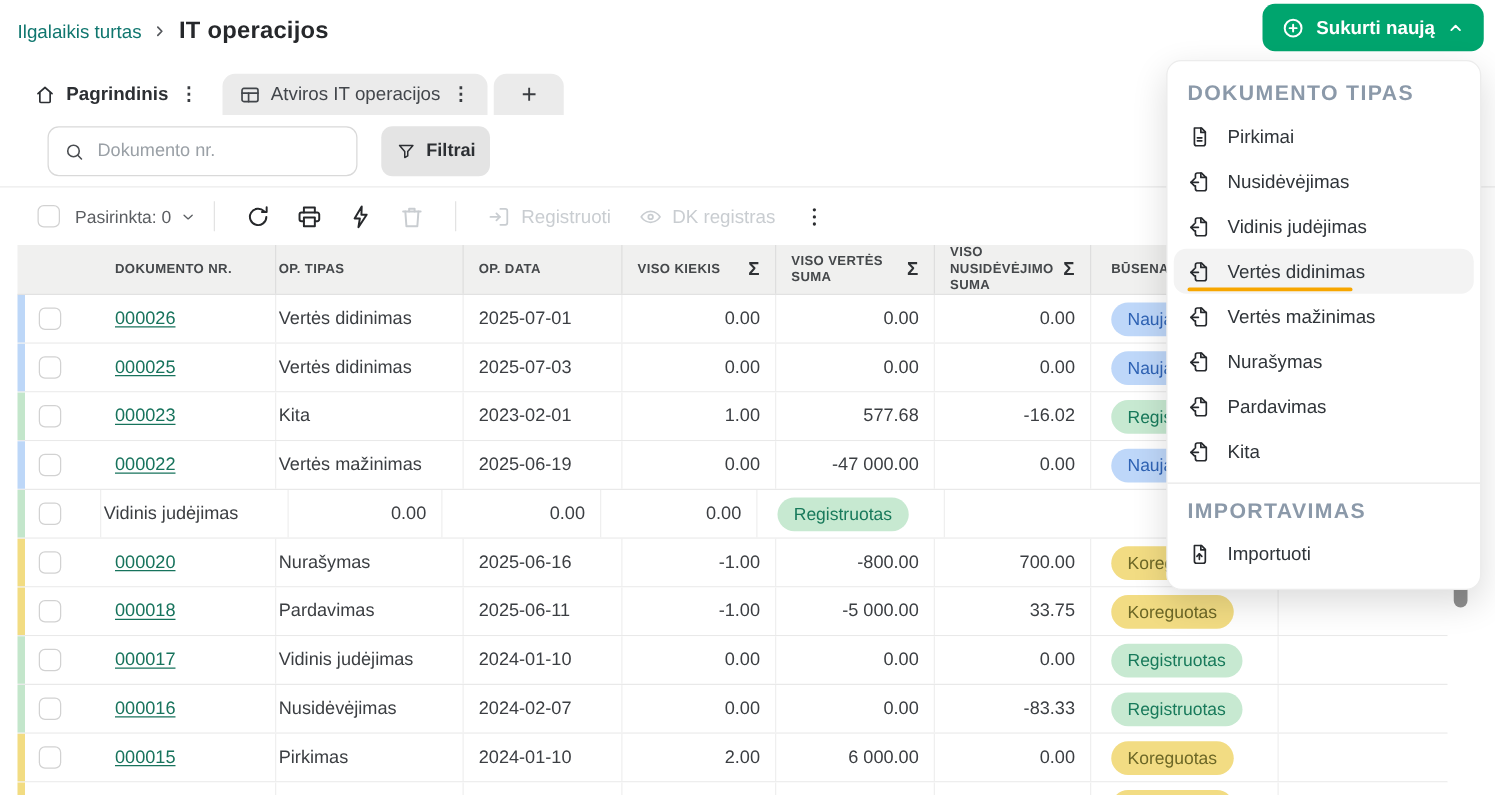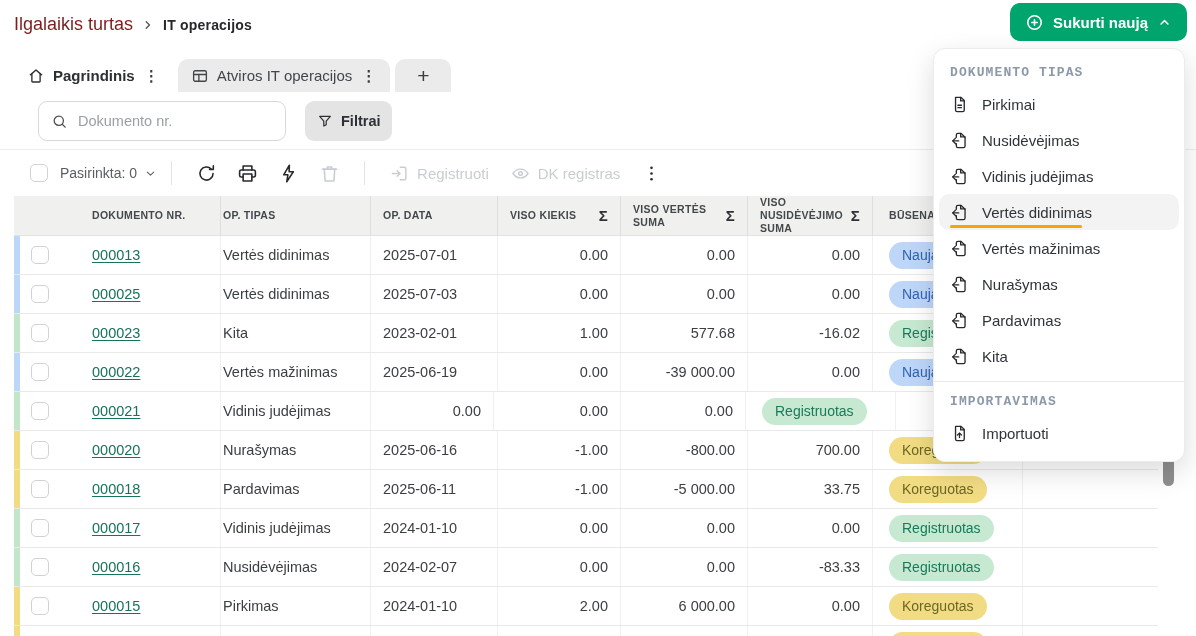--- a/index.html
+++ b/index.html
@@ -7,23 +7,23 @@
   body {
     font-family:"Liberation Sans", sans-serif;
     background:#ffffff; color:#3a3d40;
     position:relative; overflow:hidden;
   }
   svg { display:block; fill:none; stroke:currentColor; stroke-width:1.8; stroke-linecap:round; stroke-linejoin:round; }
 
   
   .topbar { position:absolute; top:0; left:0; right:0; height:52px; }
   .breadcrumb { position:absolute; left:14px; top:14px; display:flex; align-items:center; gap:8px; }
-  .crumb { font-size:18px; color:#7f1d1d; text-decoration:none; cursor:pointer; }
+  .crumb { font-size:15px; color:#0f766e; text-decoration:none; cursor:pointer; }
   .crumb-chev { width:14px; height:14px; color:#55585c; }
-  .page-title { font-size:14px; font-weight:bold; color:#26282b; letter-spacing:.2px; }
+  .page-title { font-size:19px; font-weight:bold; color:#26282b; letter-spacing:.2px; }
   .create-btn {
     position:absolute; right:9px; top:3px; height:38px;
     display:flex; align-items:center; gap:9px; padding:0 15px;
     background:#00a56e; border:none; border-radius:10px;
     color:#ffffff; font-family:inherit; font-size:15px; font-weight:bold; cursor:pointer;
   }
   .create-btn svg { stroke-width:2; }
 
   
   .tabbar { position:absolute; top:59px; left:14px; height:33px; display:flex; gap:5px; align-items:stretch; }
@@ -120,22 +120,22 @@
   .badge-yellow { background:#f2dc83; color:#6c6726; }
 
   
   .dropdown {
     position:absolute; left:933px; top:48px; width:252px; z-index:20;
     background:#fff; border:1px solid #ececec; border-radius:12px;
     box-shadow:0 10px 28px rgba(0,0,0,.14);
     padding:6px 0 10px;
   }
   .menu-header {
-    padding:10px 16px 6px; font-size:13px; font-weight:bold;
-    letter-spacing:1.1px; color:#8b99a9;font-family:Liberation Mono, monospace;
+    padding:10px 16px 6px; font-size:17px; font-weight:bold;
+    letter-spacing:1.1px; color:#8b99a9;
   }
   .menu-item {
     height:36px; margin:0 5px; padding:0 11px; border-radius:10px;
     display:flex; align-items:center; gap:13px; cursor:pointer;
     font-size:15px; color:#2f3439; position:relative;
   }
   .menu-item.highlighted { background:#f3f3f3; }
   .menu-item.highlighted::after {
     content:""; position:absolute; left:11px; bottom:2px;
     width:132px; height:3.5px; border-radius:2px; background:#f7a600;
@@ -298,21 +298,21 @@
         </div>
       <div class="cell c-extra vline th"></div>
     </div>
     <div class="tbody">
         <div class="trow">
           <div class="cell c-stripe stripe-blue"></div>
           <div class="cell c-check">
             <span class="checkbox"></span>
           </div>
           <div class="cell c-doc">
-            <a class="doclink">000013</a>
+            <a class="doclink">000026</a>
           </div>
           <div class="cell c-tipas vline">Vertės didinimas</div>
           <div class="cell c-data vline">2025-07-01</div>
           <div class="cell c-kiekis vline num">0.00</div>
           <div class="cell c-suma vline num">0.00</div>
           <div class="cell c-nusid vline num">0.00</div>
           <div class="cell c-busena vline">
             <span class="badge badge-blue">Naujas</span>
           </div>
           <div class="cell c-extra vline"></div>
@@ -357,34 +357,31 @@
           <div class="cell c-stripe stripe-blue"></div>
           <div class="cell c-check">
             <span class="checkbox"></span>
           </div>
           <div class="cell c-doc">
             <a class="doclink">000022</a>
           </div>
           <div class="cell c-tipas vline">Vertės mažinimas</div>
           <div class="cell c-data vline">2025-06-19</div>
           <div class="cell c-kiekis vline num">0.00</div>
-          <div class="cell c-suma vline num">-39 000.00</div>
+          <div class="cell c-suma vline num">-47 000.00</div>
           <div class="cell c-nusid vline num">0.00</div>
           <div class="cell c-busena vline">
             <span class="badge badge-blue">Naujas</span>
           </div>
           <div class="cell c-extra vline"></div>
         </div>
         <div class="trow">
           <div class="cell c-stripe stripe-green"></div>
           <div class="cell c-check">
             <span class="checkbox"></span>
-          </div>
-          <div class="cell c-doc">
-            <a class="doclink">000021</a>
           </div>
           <div class="cell c-tipas vline">Vidinis judėjimas</div>
           <div class="cell c-kiekis vline num">0.00</div>
           <div class="cell c-suma vline num">0.00</div>
           <div class="cell c-nusid vline num">0.00</div>
           <div class="cell c-busena vline">
             <span class="badge badge-green">Registruotas</span>
           </div>
           <div class="cell c-extra vline"></div>
         </div>

